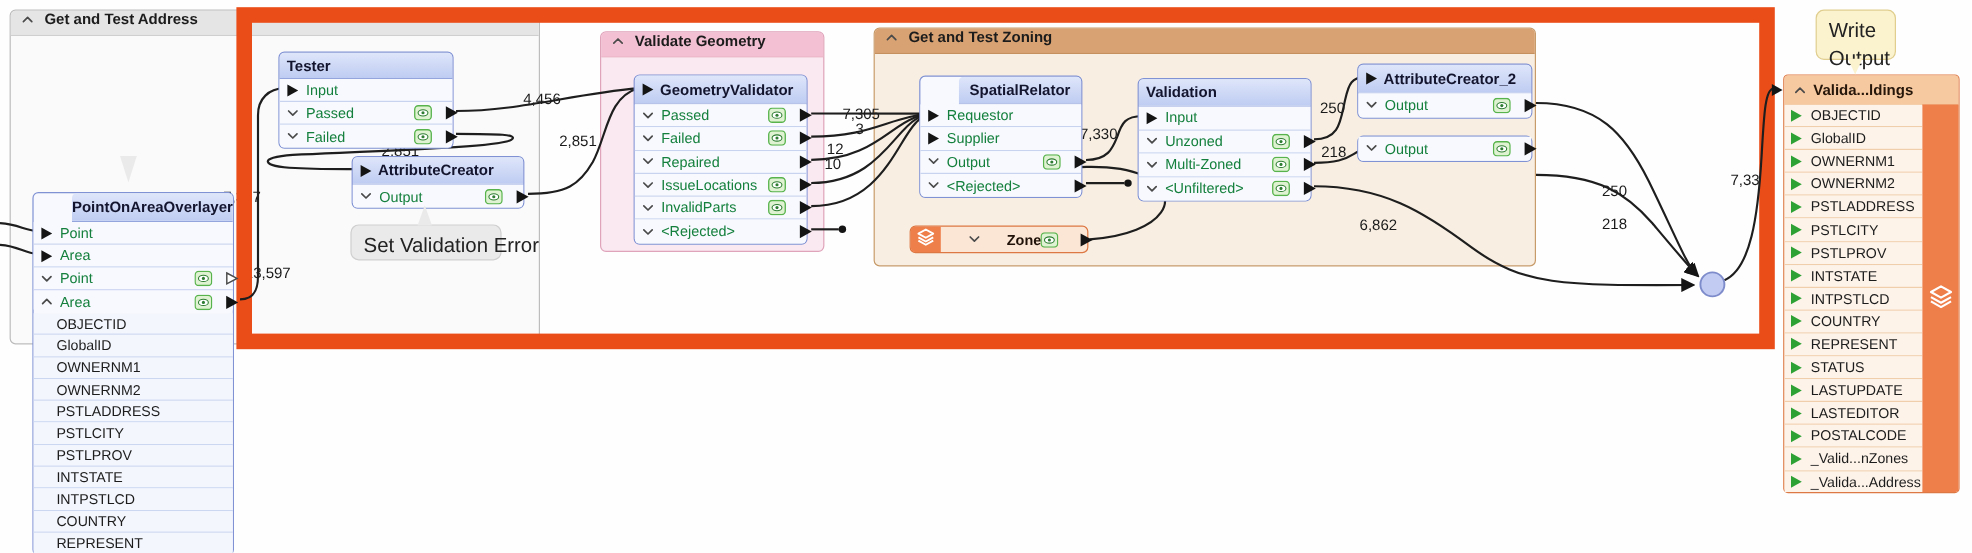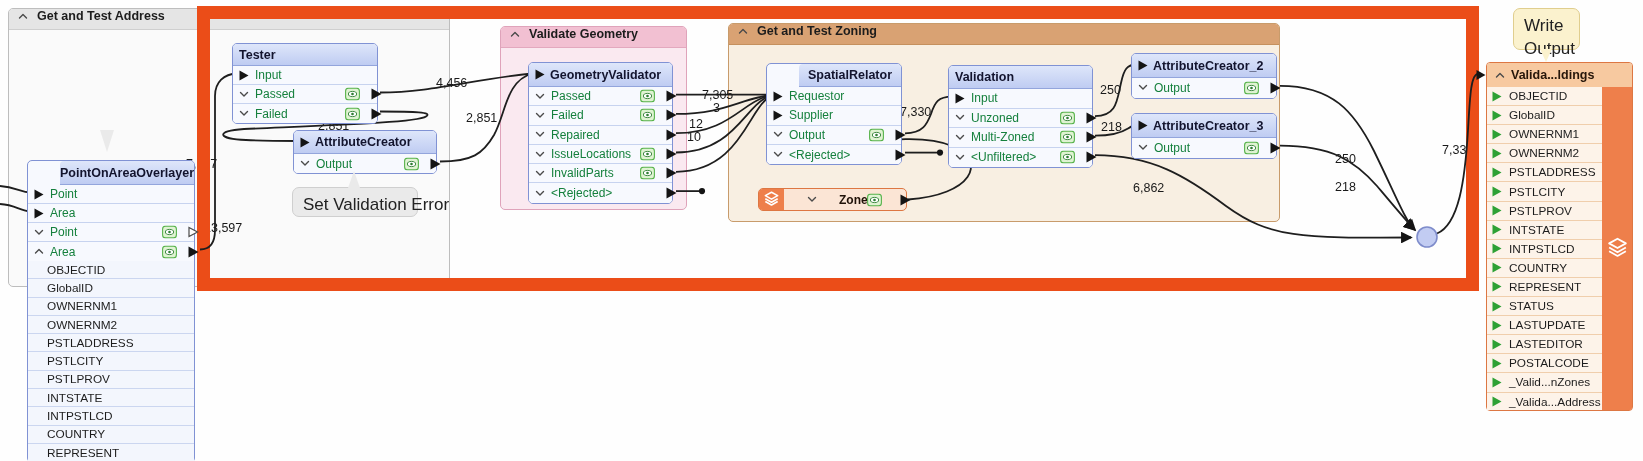--- a/index.html
+++ b/index.html
@@ -604,28 +604,20 @@
           <span class="parrow">
             <svg width="11" height="12" viewBox="0 0 11 12">
               <path d="M0.5 0.5 L10.5 6 L0.5 11.5 Z" fill="#141414"></path>
             </svg>
           </span>
         </div>
       </div>
   </div>
 
   <div class="node" style="left:1131px;top:113px;width:146px;--hh:23px;--rh:19.5px;">
-    <div class="nhead">
-      <span class="pin">
-          <svg width="10" height="11" viewBox="0 0 10 11">
-            <path d="M0.5 0.5 L9.5 5.5 L0.5 10.5 Z" fill="#141414"></path>
-          </svg>
-        </span>
-      <span>AttributeCreator_3</span>
-    </div>
     <div>
         <div class="prow out">
           <span class="chev">
             <svg width="10" height="7" viewBox="0 0 10 7">
               <path d="M1.5 1.5 L5 5 L8.5 1.5" fill="none" stroke="#4a4a4a" stroke-width="1.4" stroke-linecap="round" stroke-linejoin="round"></path>
             </svg>
           </span>
           <span class="plabel">Output</span>
           <span class="peye">
             <svg width="15" height="13" viewBox="0 0 15 13">

